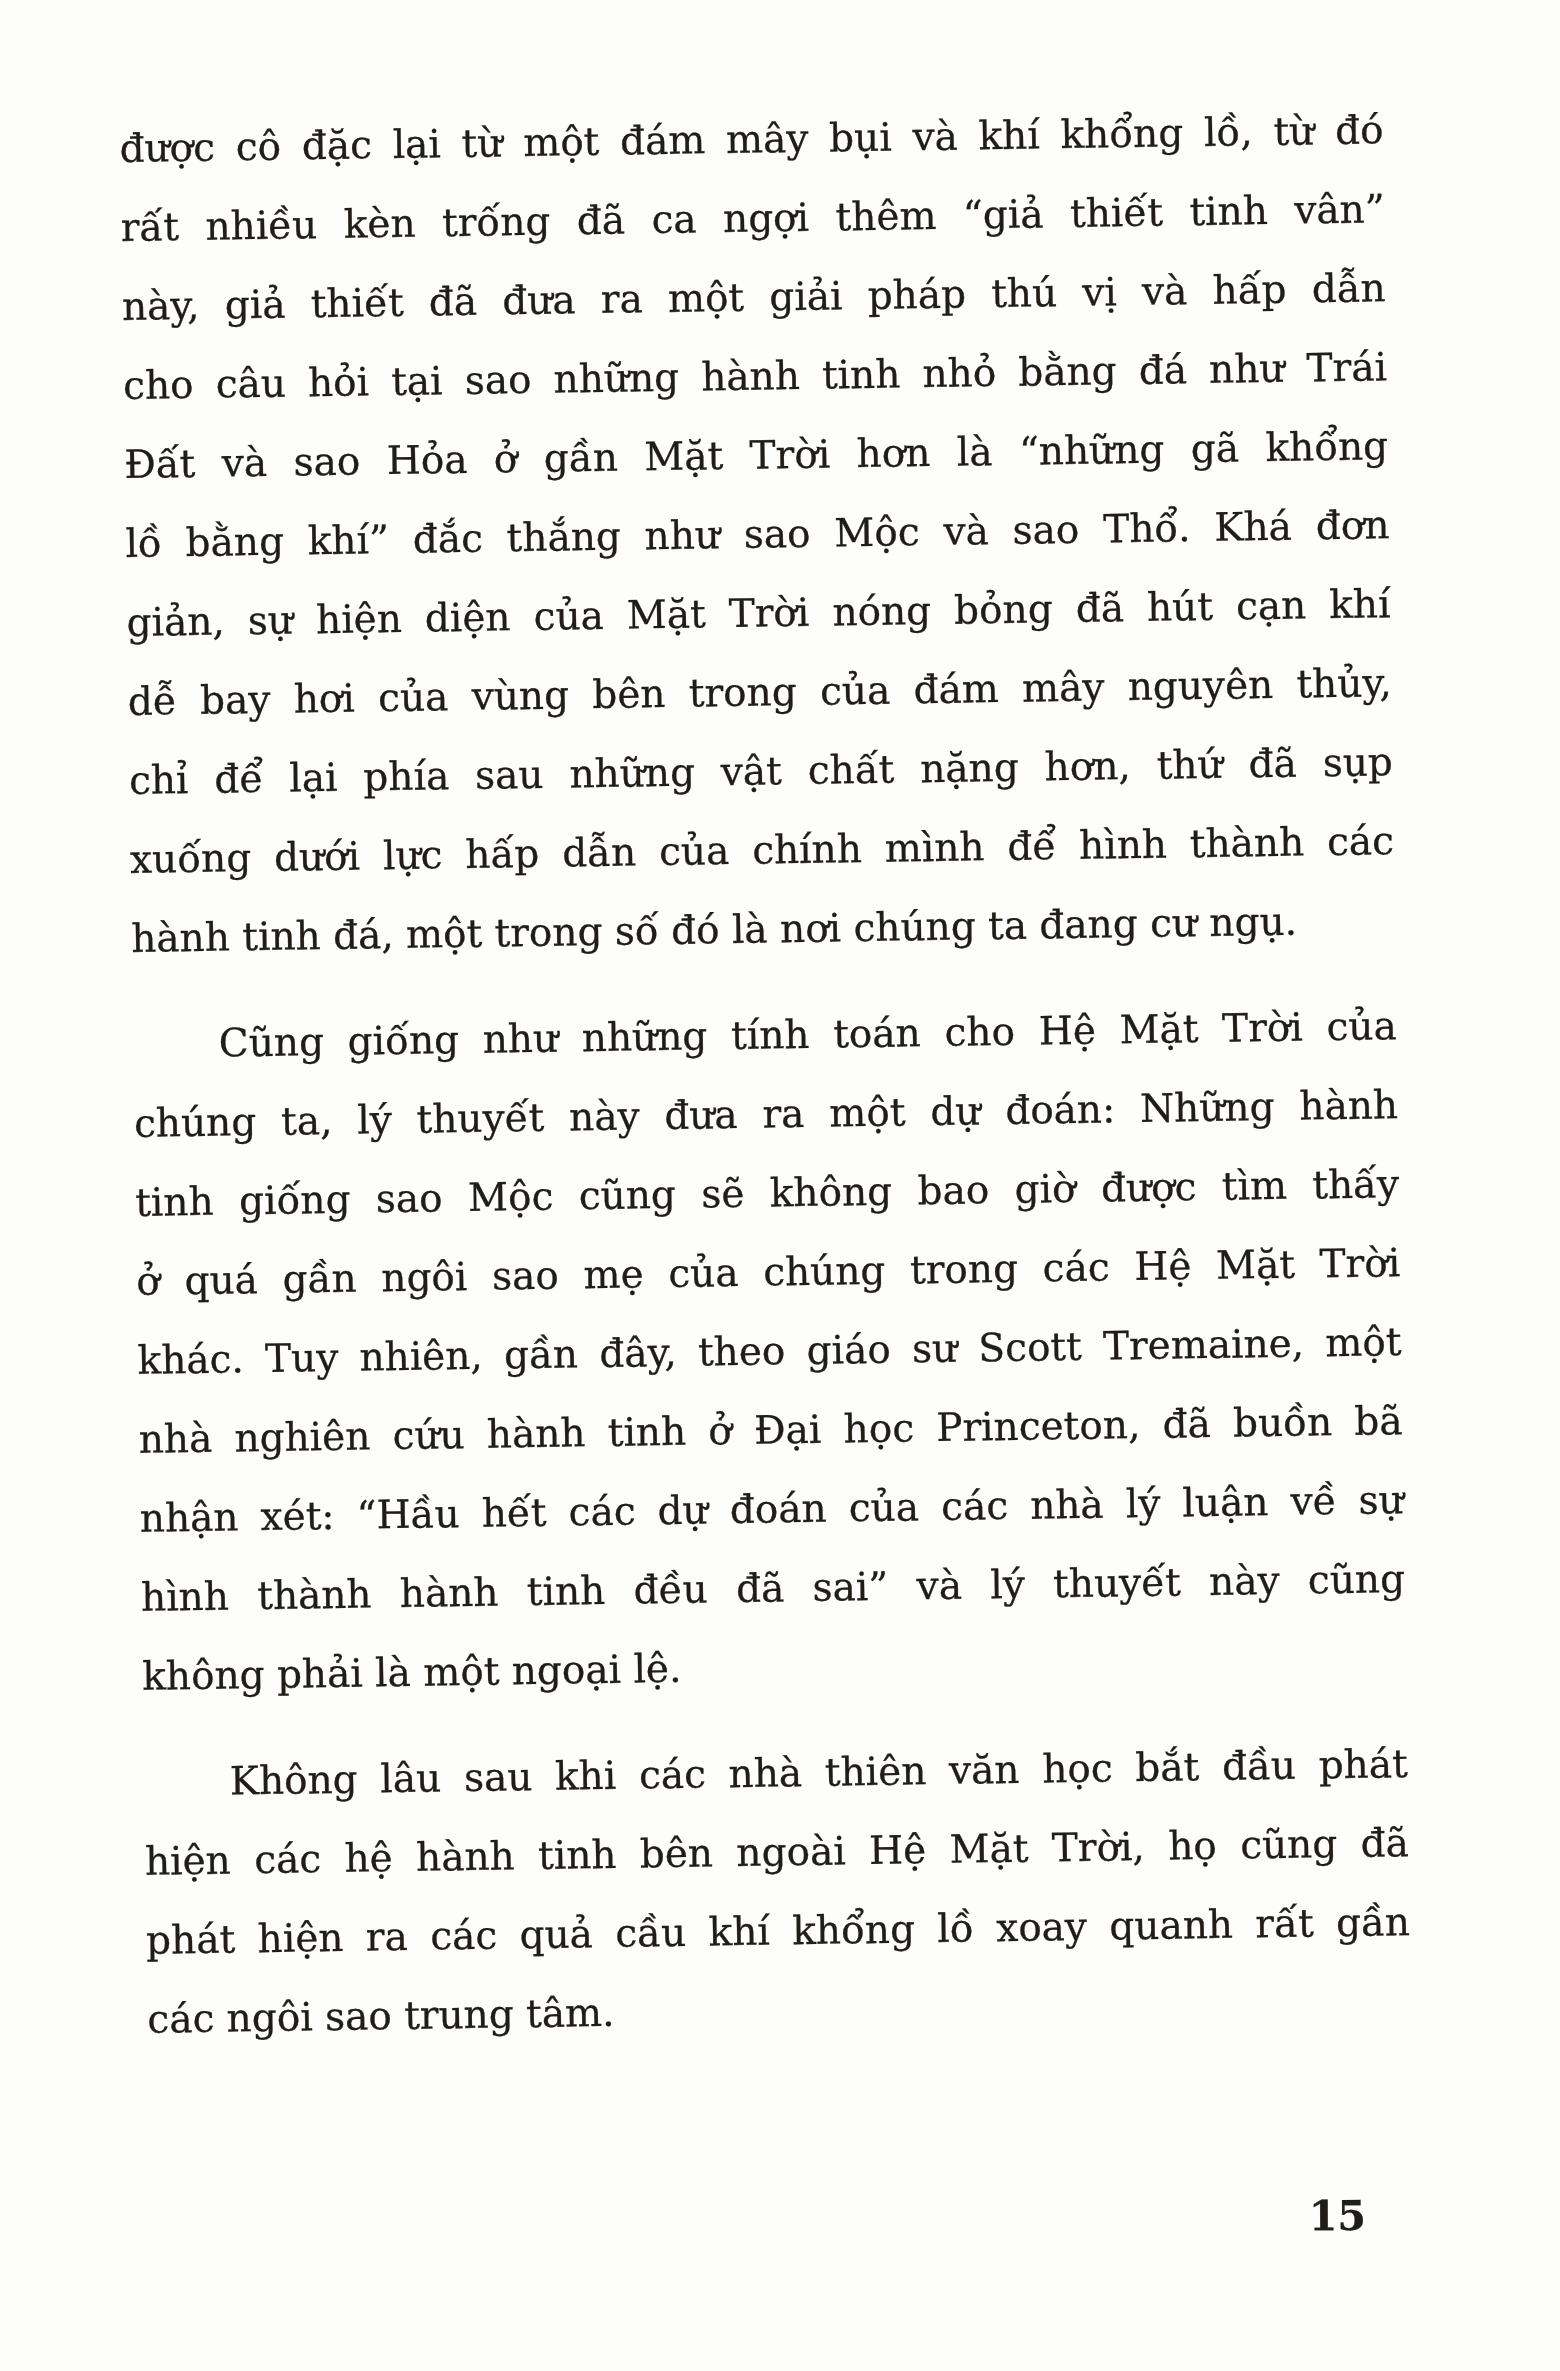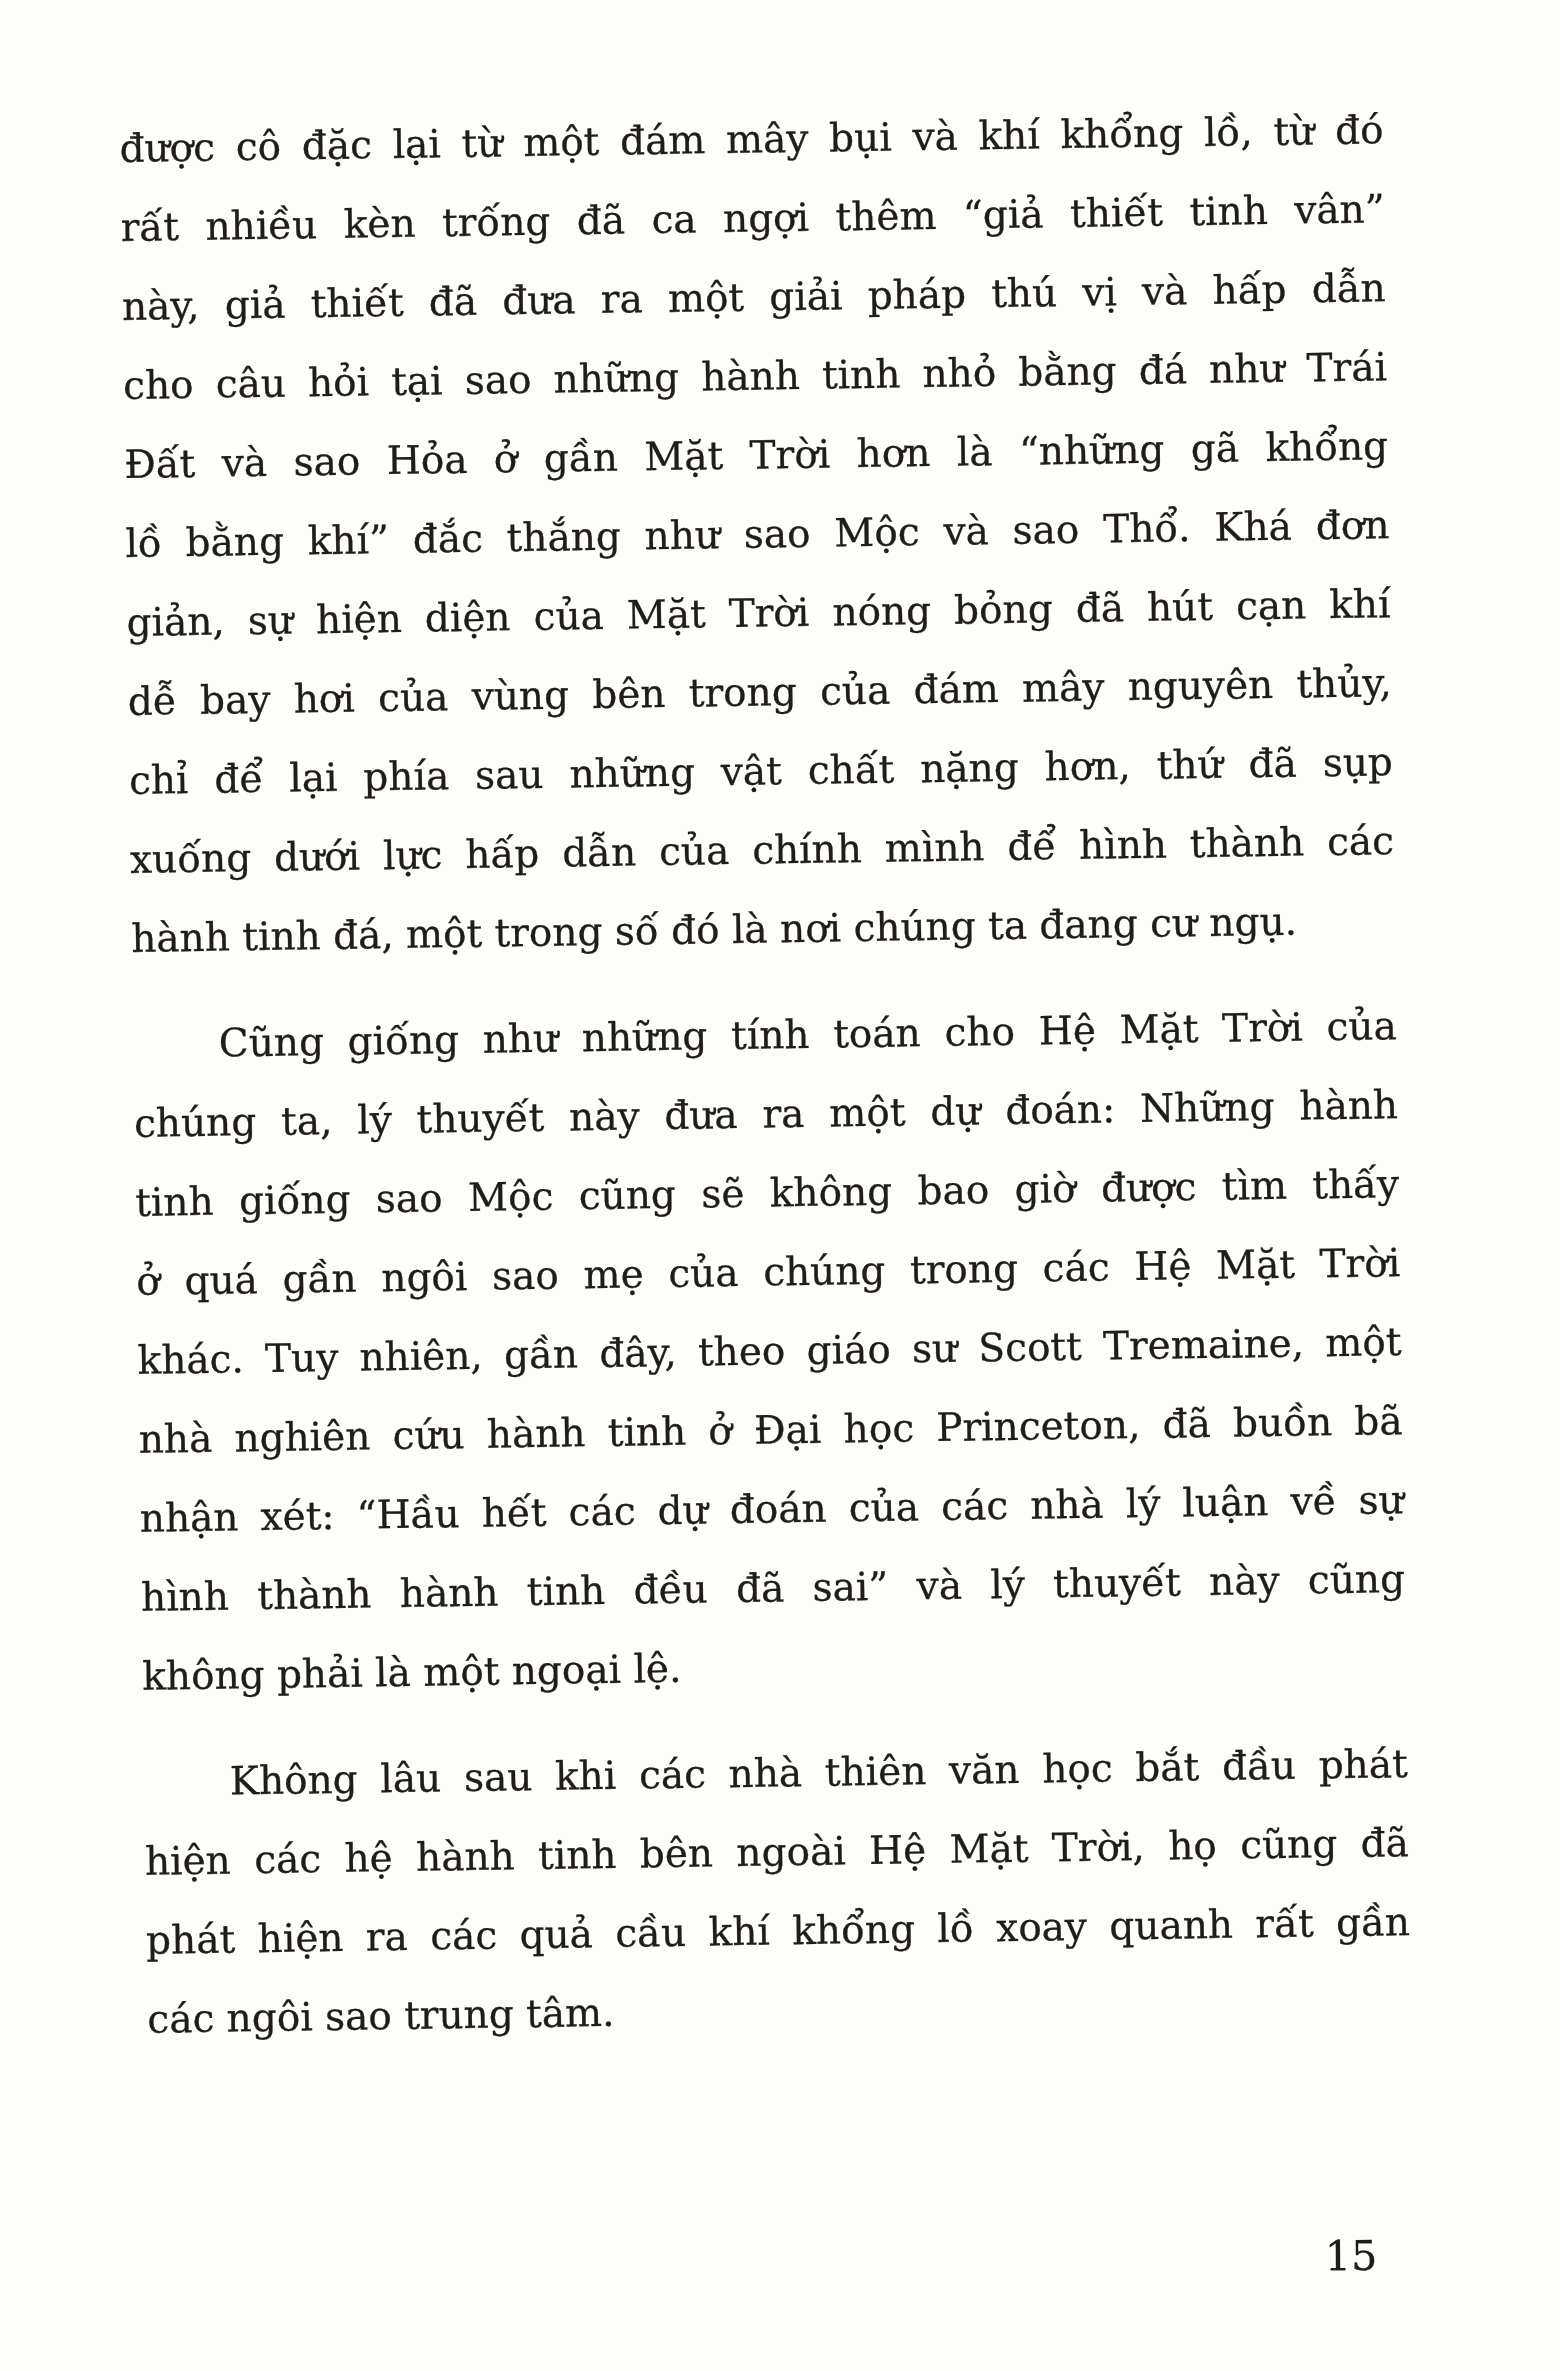--- a/index.html
+++ b/index.html
@@ -46,26 +46,25 @@
   .line{white-space:normal;}
   .line.last{
     text-align-last:left;
   }
   .para.indent .line.first{
     text-indent:86px;
   }
   .page-number{
     position:absolute;
     top:2192px;
-    right:183px;
+    right:194px;
     font-size:41px;
-    font-weight:400;
+    font-weight:700;
     -webkit-text-stroke:0.3px currentColor;
     transform:rotate(-0.3deg);
-    margin-top:40px;
   }
 </style>
 </head>
 <body>
 
 <div class="book-page">
   <div class="text-block">
     <div id="paragraphs-host">
         <div class="para">
           <div class="line first">được cô đặc lại từ một đám mây bụi và khí khổng lồ, từ đó</div>

